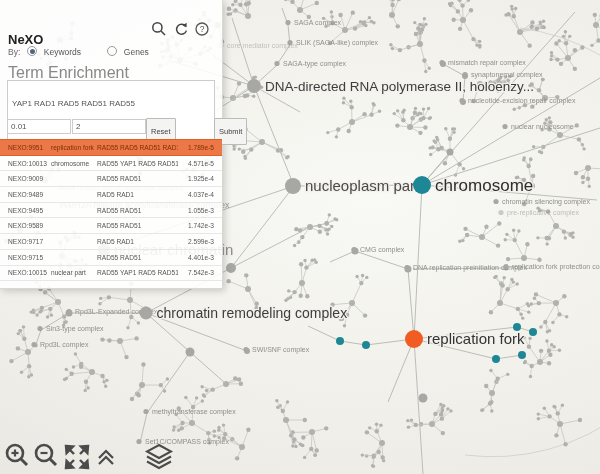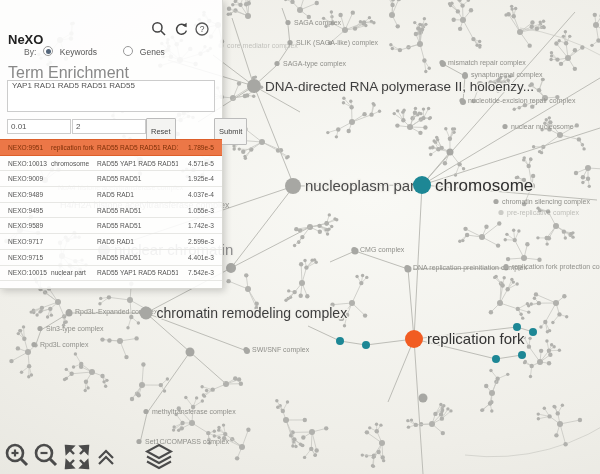--- a/index.html
+++ b/index.html
@@ -18,30 +18,30 @@
     z-index:5;
   }
   .panel-title{position:absolute;left:8px;top:4px;font-size:13px;font-weight:bold;color:#222;margin-top:28px;}
   .search-input{
     position:absolute;left:7px;top:20px;width:136px;height:17px;
     border:1px solid #ccc;background:#fff;font-size:8.5px;color:#555;padding:0 4px;
     font-family:"Liberation Sans",sans-serif;outline:none;
   }
   .search-input::placeholder{color:#aaa;}
   .icon-btn{position:absolute;top:21px;width:16px;height:16px;cursor:pointer;}
-  .by-row{position:absolute;left:24px;top:46px;font-size:8.5px;color:#666;}
+  .by-row{position:absolute;left:8px;top:46px;font-size:8.5px;color:#666;}
   .radio{display:inline-block;width:8px;height:8px;border:1px solid #999;border-radius:50%;
     background:#fff;vertical-align:-1px;margin-right:4px;position:relative;}
   .radio.sel::after{content:"";position:absolute;left:1.5px;top:1.5px;width:5px;height:5px;
     border-radius:50%;background:#53657a;}
   .radio-lab{margin-right:24px;color:#555;}
   .section-title{position:absolute;left:8px;top:64px;font-size:16px;color:#888;}
   .genes-area{
     position:absolute;left:7px;top:80px;width:198px;height:30px;resize:none;
-    border:1px solid #ccc;background:#fff;font-size:8px;color:#555;padding:0 4px;
+    border:1px solid #ccc;background:#fff;font-size:8px;color:#555;padding:18px 4px;
     font-family:"Liberation Sans",sans-serif;outline:none;
   }
   .num-input{
     position:absolute;top:119px;height:13px;border:1px solid #ccc;background:#fff;
     font-size:8px;color:#555;padding:0 3px;font-family:"Liberation Sans",sans-serif;outline:none;
   }
   .btn{
     position:absolute;top:118px;height:27px;border:1px solid #bbb;background:#f4f4f2;
     font-size:7.5px;color:#444;font-family:"Liberation Sans",sans-serif;cursor:pointer;
     padding:0 4px;border-radius:1px;

